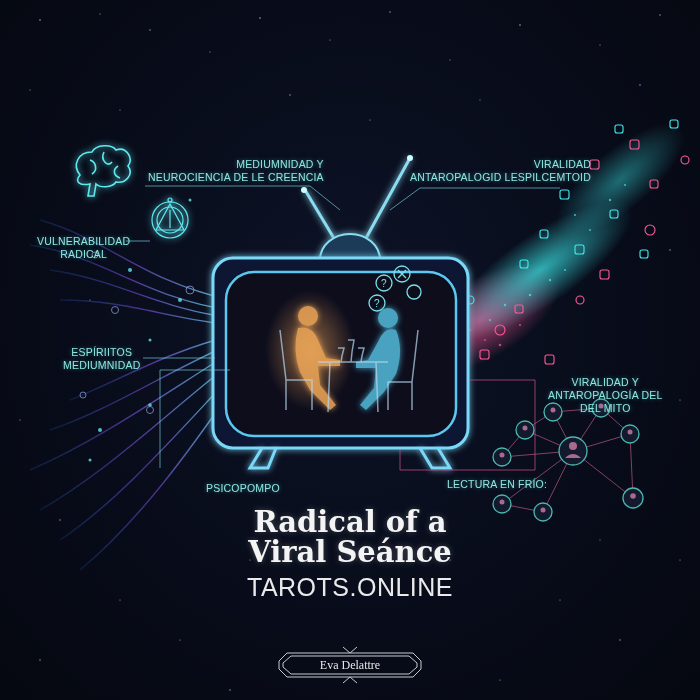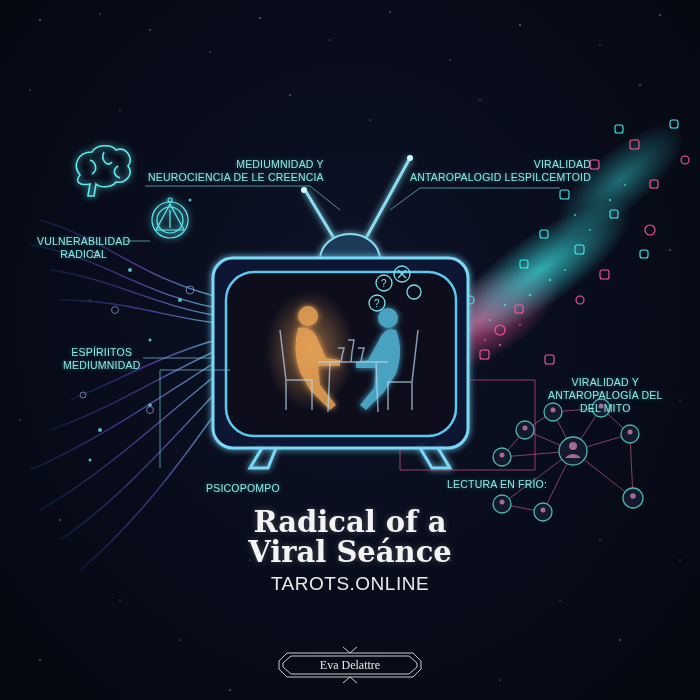--- a/index.html
+++ b/index.html
@@ -15,21 +15,21 @@
     text-transform:uppercase; line-height:13px; text-shadow:0 0 4px rgba(80,220,220,0.5);
     white-space:nowrap;
     text-align:right;
   }
   .label.center { text-align:center; }
   .title-block { position:absolute; left:0; width:700px; text-align:center; color:#f4f4f4; }
   .title-line {
     font-family:"DejaVu Serif", serif; font-weight:bold; font-size:29px; line-height:30px;
     text-shadow:0 0 6px rgba(255,255,255,0.25);
   }
-  .subtitle { font-family:"Liberation Sans", sans-serif; font-size:19px; letter-spacing:0.5px; color:#eaeaea; margin-top:6px; }
+  .subtitle { font-family:"Liberation Sans", sans-serif; font-size:25px; letter-spacing:0.5px; color:#eaeaea; margin-top:6px; }
   .author-plate {
     position:absolute; left:277px; top:651px; width:146px; height:28px;
     display:flex; align-items:center; justify-content:center;
     color:#e8e8e8; font-family:"Liberation Serif", serif; font-size:12px;
   }
   .author-plate svg { position:absolute; left:-8px; top:-10px; }
   .author-plate span { position:relative; }
 </style>
 </head>
 <body>

